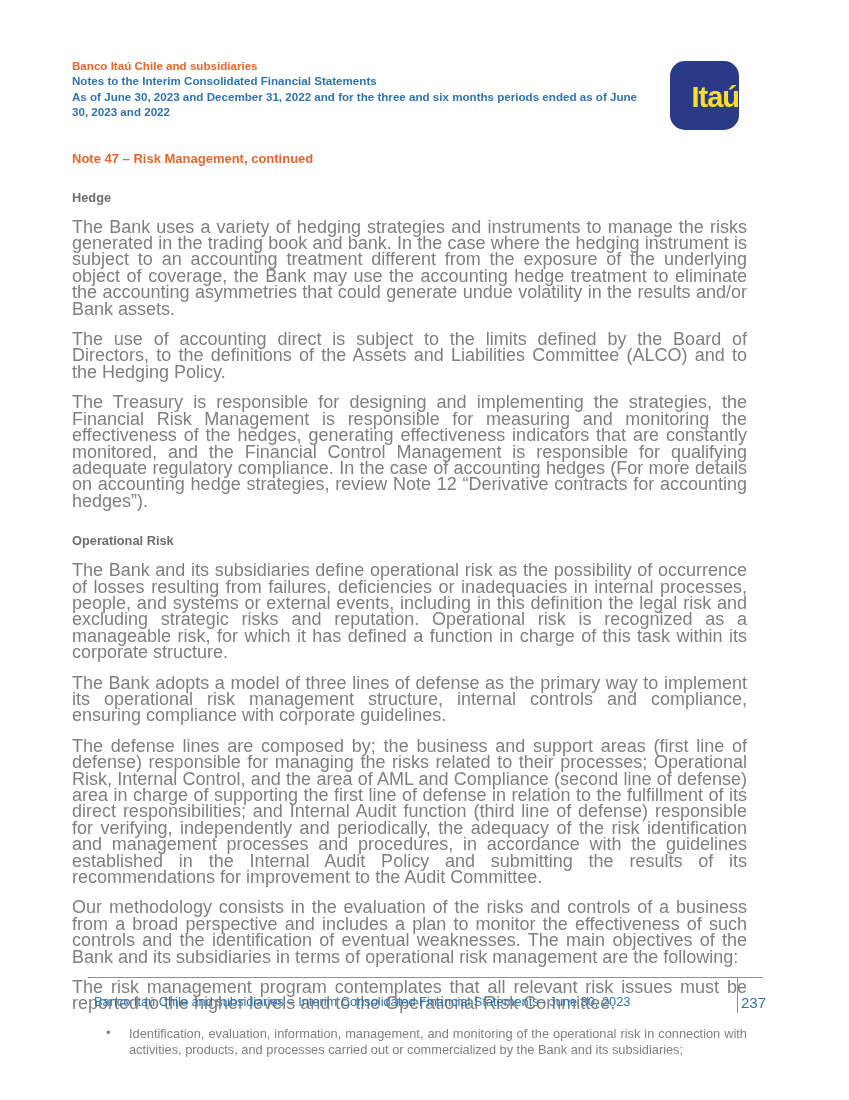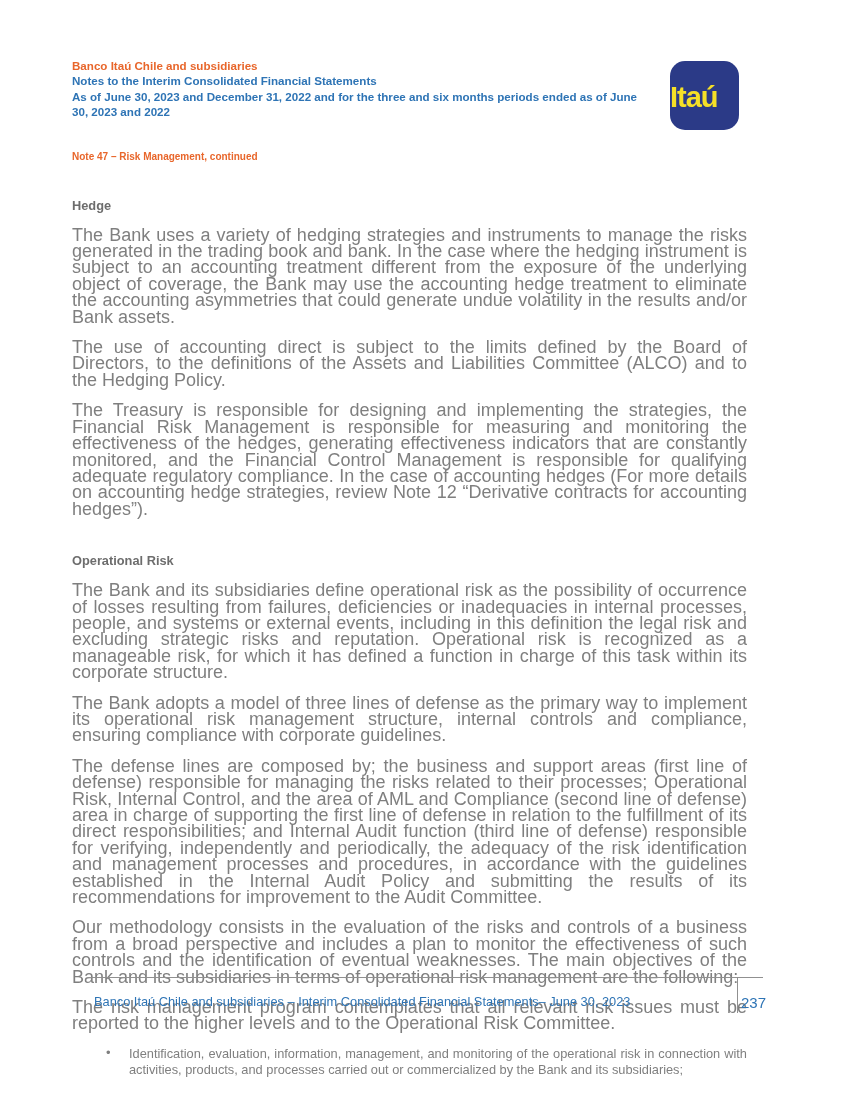--- a/index.html
+++ b/index.html
@@ -35,39 +35,39 @@
     width: 580px;
   }
   .logo {
     position: absolute;
     left: 598px; top: 3px;
     width: 69px; height: 69px;
     background: #2B3A87;
     border-radius: 15px;
     display: flex;
     align-items: center;
-    justify-content: flex-start;
+    justify-content: flex-end;
   }
   .logo-text {
     color: #F5E027;
     font-weight: bold;
     font-size: 29px;
     letter-spacing: -1px;
     margin-top: 3px;
   }
   
   .note-title {
     margin-top: 31px;
     color: #E8662B;
     font-weight: bold;
-    font-size: 10px;
+    font-size: 13px;
   }
   
   .sec-heading {
-    margin-top: 36px;
+    margin-top: 24px;
     color: #6D6D6D;
     font-weight: bold;
     font-size: 12.8px;
   }
   
   .para {
     margin: 14px 0 0 0;
     color: #7F7F7F;
     font-size: 18px;
     line-height: 16.4px;

